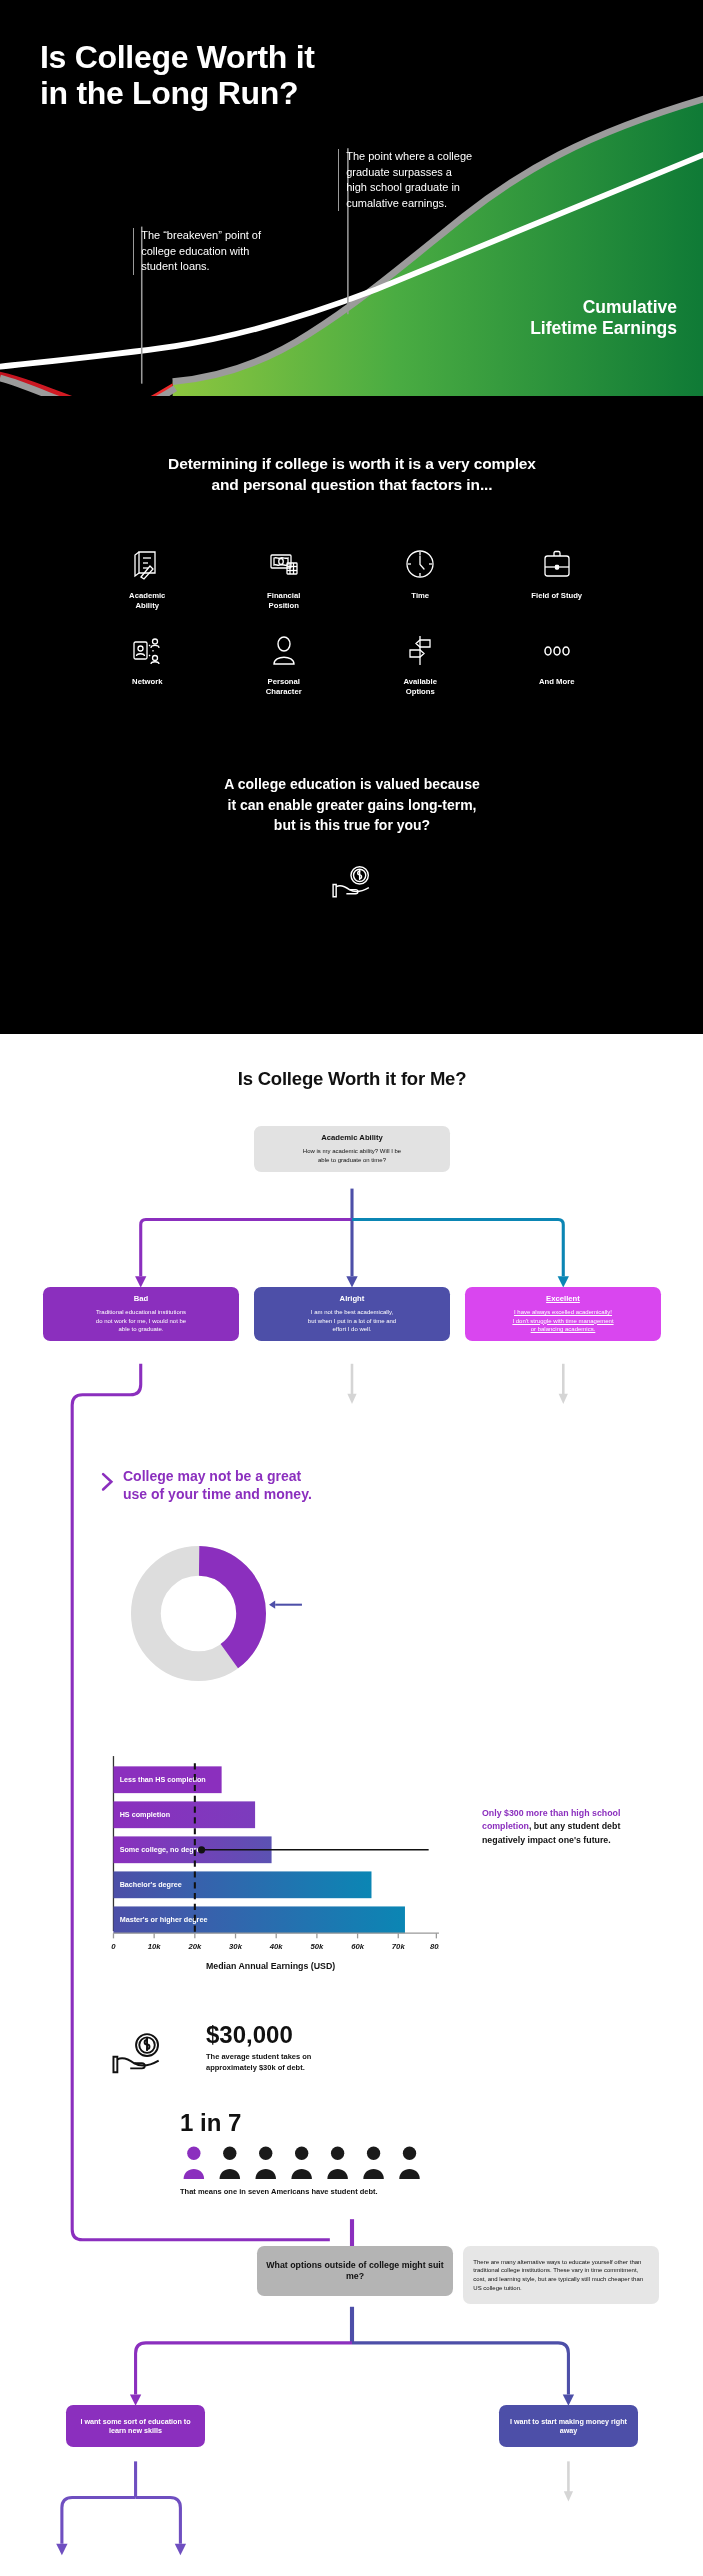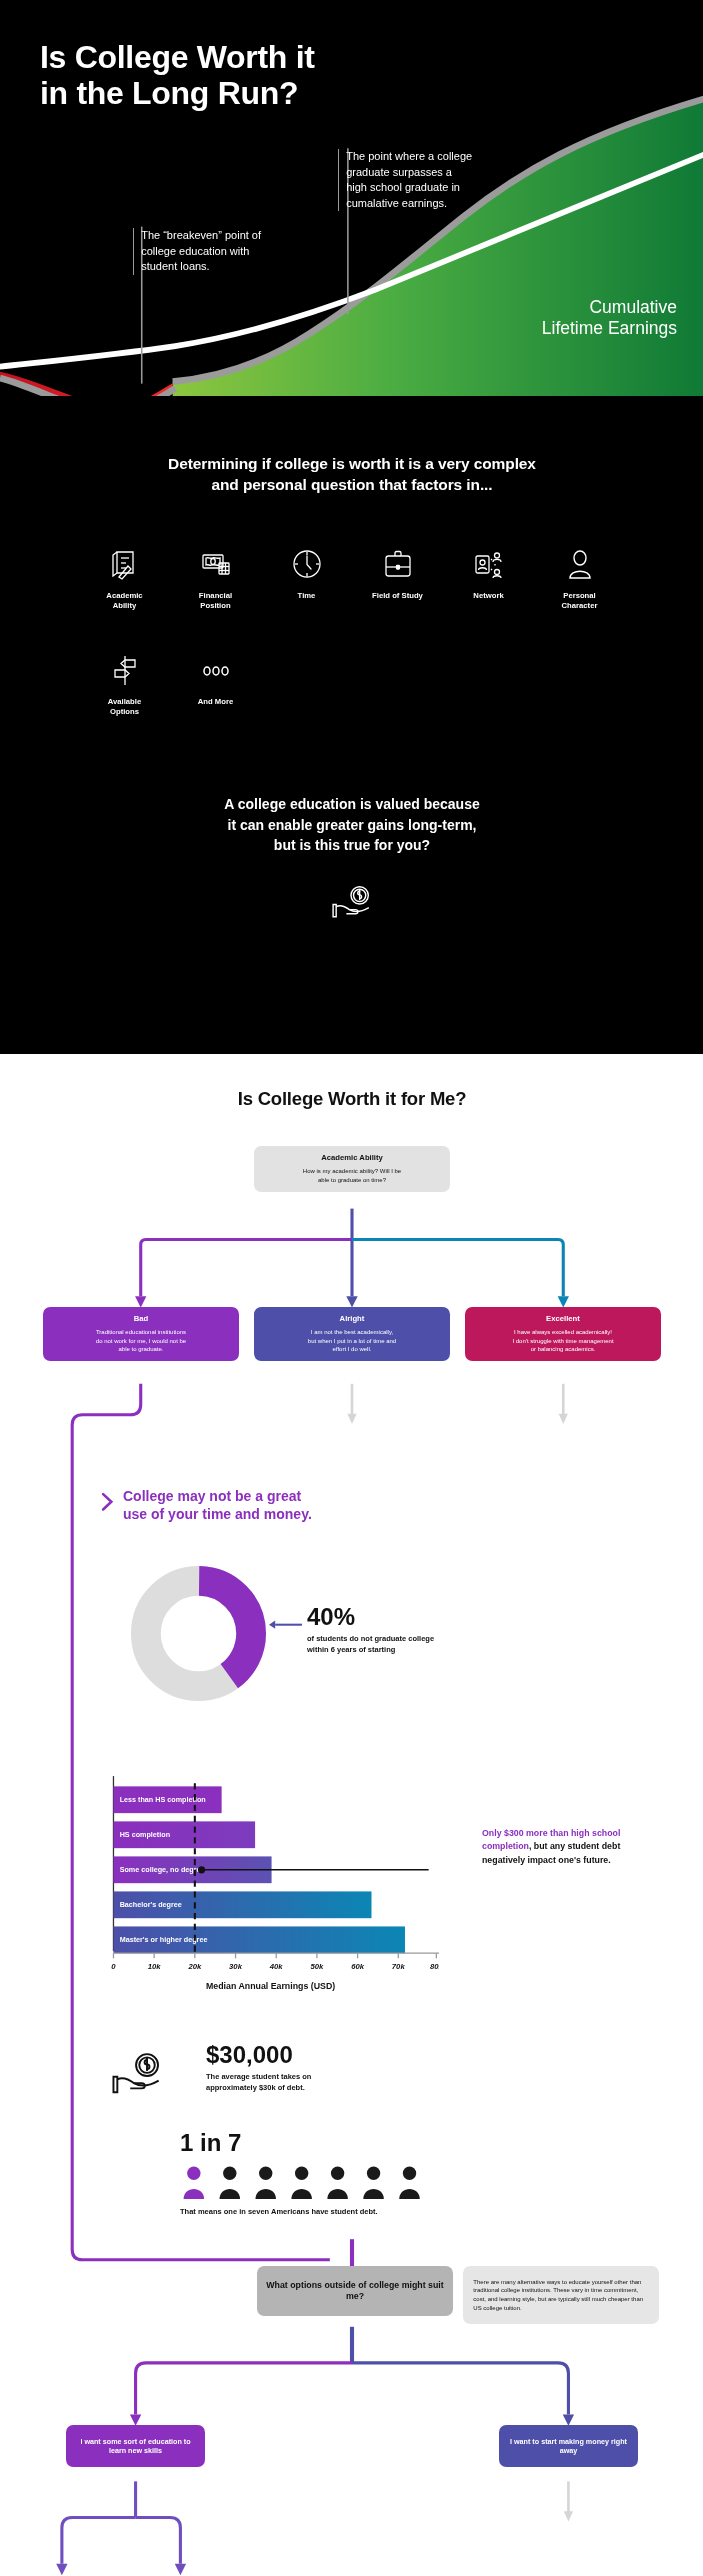--- a/index.html
+++ b/index.html
@@ -43,21 +43,21 @@
     white-space:pre-line;
   }
   .annot-a { left:133px; top:228px; }
   .annot-b { left:338px; top:149px; width:137px; }
   .chart-label {
     position:absolute;
     right:27px; bottom:58px;
     text-align:right;
     color:#fff;
     font-size:17.5px;
-    font-weight:normal;
+    font-weight:bold;
     line-height:1.16;
     z-index:8;
     white-space:pre-line;
   }
 
   
   .factors {
     position:relative;
     background:#000;
     width:704px;
@@ -67,22 +67,22 @@
     text-align:center;
     color:#fff;
     font-size:15.5px;
     font-weight:bold;
     line-height:1.38;
     white-space:pre-line;
     letter-spacing:-0.1px;
   }
   .icon-grid {
     display:grid;
-    grid-template-columns:repeat(6,1fr);
-    row-gap:43px;
+    grid-template-columns:repeat(4,1fr);
+    row-gap:23px;
     width:546px;
     margin:52px auto 0;
   }
   .icon-cell { display:flex; flex-direction:column; align-items:center; }
   .icon-cell svg { display:block; }
   .icon-caption {
     margin-top:11.3px;
     color:#fff;
     font-size:7.7px;
     font-weight:bold;
@@ -126,21 +126,21 @@
     text-align:center;
   }
   .node .t { font-size:7.7px; font-weight:bold; line-height:1.3; }
   .node .d { font-size:6px; line-height:1.45; margin-top:3.6px; white-space:pre-line; }
 
   .node-grey { background:#e2e2e2; color:#111; }
   .node-grey2 { background:#b4b4b4; color:#111; }
   .node-grey3 { background:#e6e6e6; color:#111; }
   .node-purple { background:#8b2fbe; color:#fff; }
   .node-indigo { background:#4d4fa8; color:#fff; }
-  .node-teal { background:#be185d; color:#fff; }
+  .node-teal { background:#d946ef; color:#fff;text-decoration:underline; }
 
   
   .sec-head {
     position:absolute;
     color:#8b2fbe;
     font-size:14px;
     font-weight:bold;
     line-height:1.3;
     white-space:pre-line;
     z-index:5;
@@ -407,25 +407,20 @@
   <div class="donut-wrap" style="left:129px; top:510px;">
     <svg width="139" height="139" viewBox="0 0 42 42">
       <circle cx="21" cy="21" r="15.9" fill="none" stroke="#dddddd" stroke-width="9"></circle>
       <circle cx="21" cy="21" r="15.9" fill="none" stroke="#8b2fbe" stroke-width="9" stroke-dasharray="40 60" stroke-dashoffset="25"></circle>
     </svg>
   </div>
   <svg class="abs" style="left:268px; top:564px;" width="36" height="13.4" viewBox="0 0 70 26">
     <line x1="66" y1="13" x2="14" y2="13" stroke="#4d4fa8" stroke-width="4"></line>
     <path d="M14 5 L2 13 L14 21 Z" fill="#4d4fa8"></path>
   </svg>
-  <div class="abs" style="left:307px; top:551px; width:196px;">
-    <div class="stat-big">40%</div>
-    <div class="stat-sub">of students do not graduate college
-within 6 years of starting</div>
-  </div>
 
   <svg class="bars-svg" style="left:99px; top:720px;" width="340" height="206" viewBox="0 0 660 400">
     <defs>
       <linearGradient id="b1" x1="0" y1="0" x2="1" y2="0">
           <stop offset="0" stop-color="#8b2fbe"></stop>
           <stop offset="1" stop-color="#8b2fbe"></stop>
         </linearGradient>
       <linearGradient id="b2" x1="0" y1="0" x2="1" y2="0">
           <stop offset="0" stop-color="#8b2fbe"></stop>
           <stop offset="1" stop-color="#7c3cbd"></stop>

